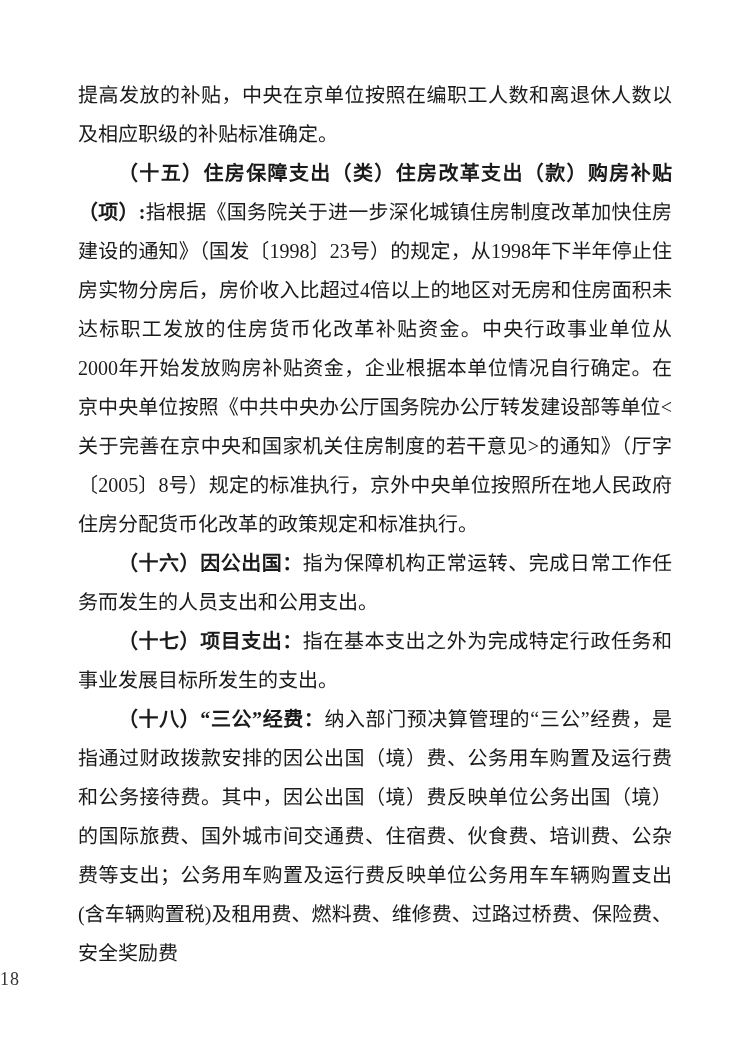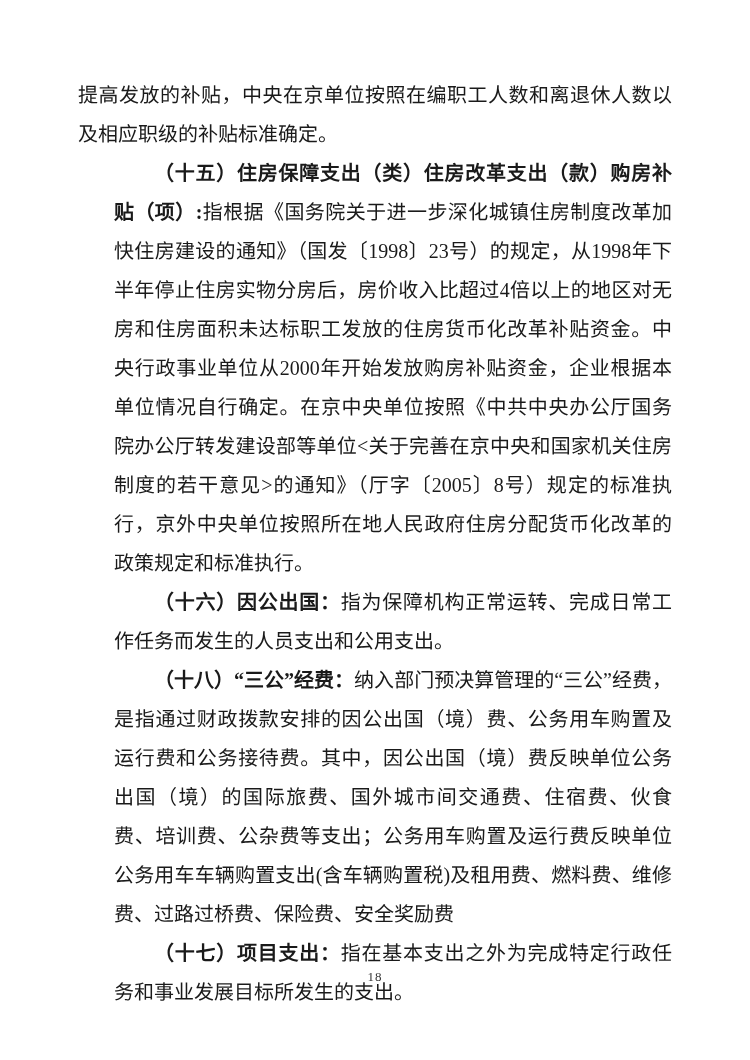--- a/index.html
+++ b/index.html
@@ -25,41 +25,40 @@
     line-height: 39px;
     text-align: justify;
     text-justify: inter-character;
   }
   .doc-body p.para {
     margin: 0;
     padding: 0;
   }
   .doc-body p.indent {
     text-indent: 2em;
-    margin-left: 36px;
   }
   .doc-body b {
     font-weight: bold;
   }
   .page-number {
     position: absolute;
     left: 0;
     top: 969px;
     width: 100%;
-    text-align: center;
-    font-size: 13px;
+    text-align: left;
+    font-size: 18px;
     color: #333333;
     letter-spacing: 1px;
   }
 </style>
 </head>
 <body>
 
 <div class="page">
   <div class="doc-body">
       <p class="para"><span>提高发放的补贴，中央在京单位按照在编职工人数和离退休人数以及相应职级的补贴标准确定。</span></p>
       <p class="para indent"><b>（十五）住房保障支出（类）住房改革支出（款）购房补贴（项）:</b><span>指根据《国务院关于进一步深化城镇住房制度改革加快住房建设的通知》（国发〔1998〕23号）的规定，从1998年下半年停止住房实物分房后，房价收入比超过4倍以上的地区对无房和住房面积未达标职工发放的住房货币化改革补贴资金。中央行政事业单位从2000年开始发放购房补贴资金，企业根据本单位情况自行确定。在京中央单位按照《中共中央办公厅国务院办公厅转发建设部等单位&lt;关于完善在京中央和国家机关住房制度的若干意见&gt;的通知》（厅字〔2005〕8号）规定的标准执行，京外中央单位按照所在地人民政府住房分配货币化改革的政策规定和标准执行。</span></p>
       <p class="para indent"><b>（十六）因公出国：</b><span>指为保障机构正常运转、完成日常工作任务而发生的人员支出和公用支出。</span></p>
+      <p class="para indent"><b>（十七）项目支出：</b><span>指在基本支出之外为完成特定行政任务和事业发展目标所发生的支出。</span></p>
       <p class="para indent"><b>（十八）“三公”经费：</b><span>纳入部门预决算管理的“三公”经费，是指通过财政拨款安排的因公出国（境）费、公务用车购置及运行费和公务接待费。其中，因公出国（境）费反映单位公务出国（境）的国际旅费、国外城市间交通费、住宿费、伙食费、培训费、公杂费等支出；公务用车购置及运行费反映单位公务用车车辆购置支出(含车辆购置税)及租用费、燃料费、维修费、过路过桥费、保险费、安全奖励费</span></p>
-      <p class="para indent"><b>（十七）项目支出：</b><span>指在基本支出之外为完成特定行政任务和事业发展目标所发生的支出。</span></p>
     </div>
   <div class="page-number">18</div>
 </div>
 
 </body></html>

